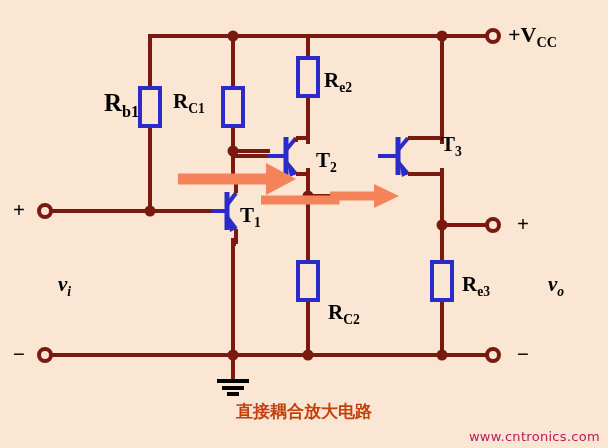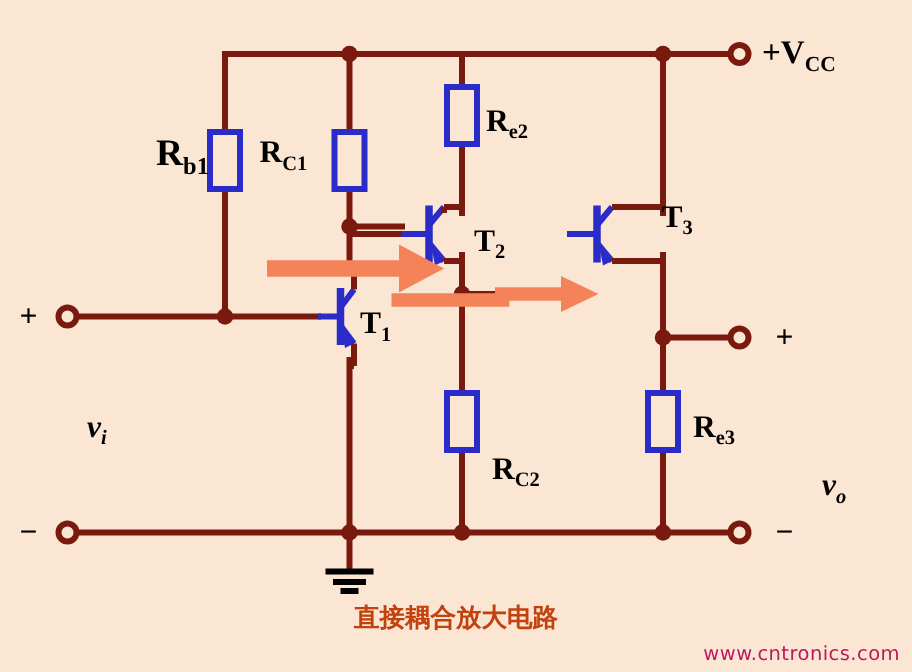--- a/index.html
+++ b/index.html
@@ -168,17 +168,17 @@
   <div class="lbl" style="left:240px;top:203px;font-size:21px;"><span>T</span><sub>1</sub></div>
   <div class="lbl" style="left:316px;top:148px;font-size:21px;"><span>T</span><sub>2</sub></div>
   <div class="lbl" style="left:430px;top:132px;font-size:21px;margin-left:11px;"><span>T</span><sub>3</sub></div>
 
   <div class="lbl" style="left:13px;top:198px;font-size:21px;"><span>+</span></div>
   <div class="lbl" style="left:13px;top:342px;font-size:21px;"><span>−</span></div>
   <div class="lbl" style="left:517px;top:212px;font-size:21px;"><span>+</span></div>
   <div class="lbl" style="left:517px;top:342px;font-size:21px;"><span>−</span></div>
 
   <div class="lbl" style="left:22px;top:272px;font-size:21px;font-style:italic;margin-left:36px;"><span>v</span><sub>i</sub></div>
-  <div class="lbl" style="left:548px;top:272px;font-size:21px;font-style:italic;margin-top:39px;"><span>v</span><sub>o</sub></div>
+  <div class="lbl" style="left:548px;top:272px;font-size:21px;font-style:italic;"><span>v</span><sub>o</sub></div>
 
   <div class="caption">直接耦合放大电路</div>
   <div class="wm">www.cntronics.com</div>
 </div>
 
 </body></html>

